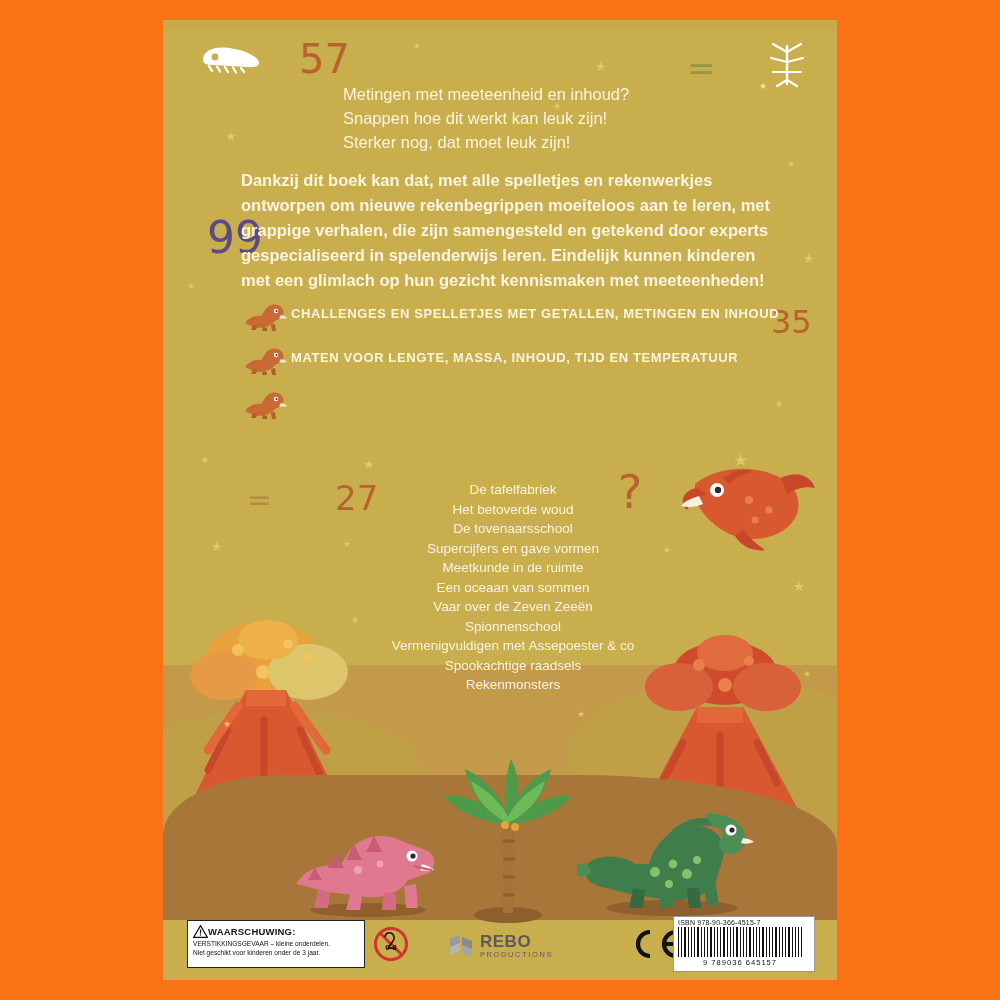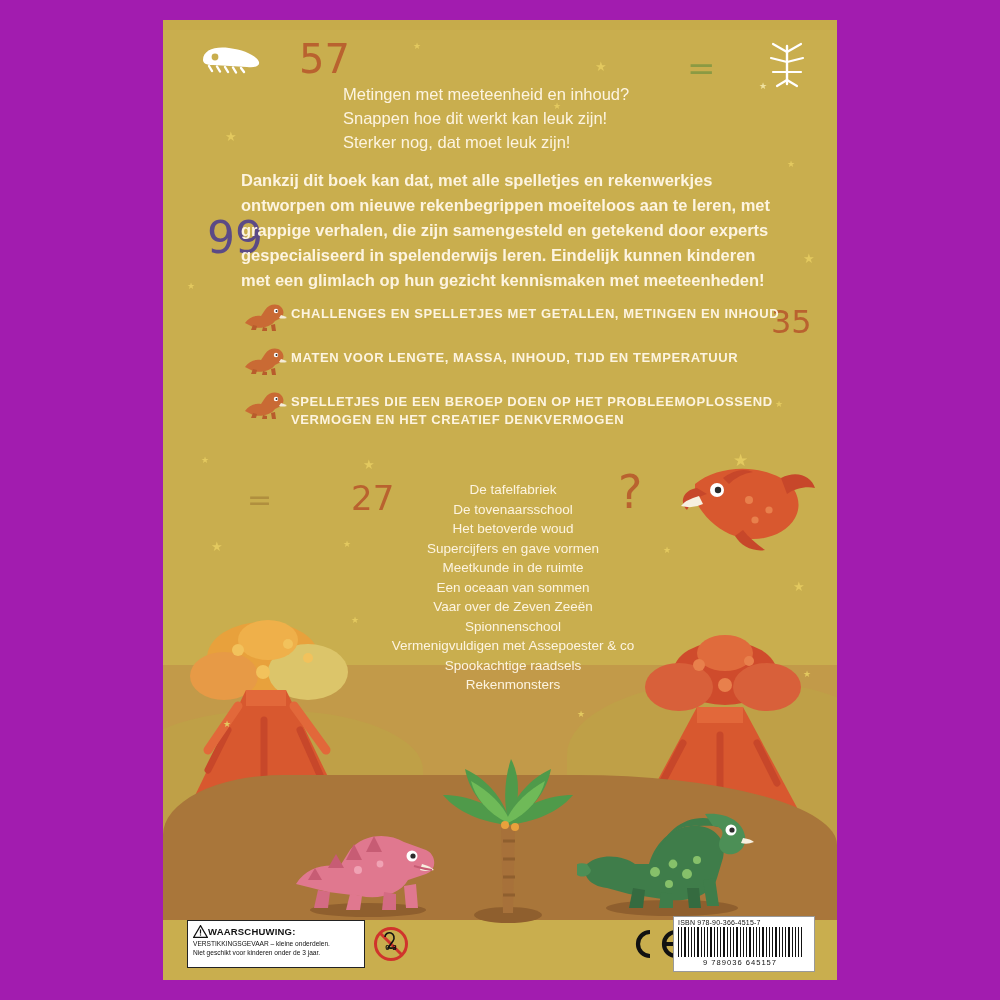--- a/index.html
+++ b/index.html
@@ -10,21 +10,21 @@
   body {
     width: 1000px;
     height: 1000px;
     font-family: "Liberation Sans", sans-serif;
     overflow: hidden;
   }
   #page {
     position: relative;
     width: 1000px;
     height: 1000px;
-    background: #a21caf;
+    background: #f97316;
   }
   
   #cover {
     position: absolute;
     left: 163px;
     top: 20px;
     width: 674px;
     height: 960px;
     background: #c9ae4e;
     overflow: hidden;
@@ -137,21 +137,21 @@
 
   
   .deco {
     position: absolute;
     font-family: "DejaVu Sans", sans-serif;
     font-weight: 400;
   }
   .n57 { left: 136px; top: 16px;  font-size: 40px; color: #b9622f; }
   .n99 { left: 12px;  top: 192px; font-size: 44px; color: #5b4a86; margin-left: 32px; }
   .n35 { left: 608px; top: 283px; font-size: 32px; color: #b9622f; }
-  .n27 { left: 172px; top: 458px; font-size: 34px; color: #b9622f; margin-left: 16px; }
+  .n27 { left: 172px; top: 458px; font-size: 34px; color: #b9622f; }
   .eq1 { left: 524px; top: 28px;  font-size: 34px; color: #8b9a43; }
   .eq2 { left: 84px;  top: 462px; font-size: 30px; color: #b08f3e; }
   .qm  { left: 455px; top: 445px; font-size: 46px; color: #b9622f; }
 
   
   .star {
     position: absolute;
     color: #e3c95f;
     font-size: 13px;
     line-height: 1;
@@ -469,29 +469,28 @@
       <div class="bullet">
         <svg class="dino-ico" viewBox="0 0 44 30">
           <path d="M2 22 C6 16 12 14 18 15 L22 9 C26 3 34 2 38 6 C42 10 41 16 36 18
                    L32 20 C28 26 18 28 10 26 Z" fill="#c96a34"></path>
           <path d="M10 24 L8 29 L13 29 L14 25 Z M20 26 L19 30 L24 30 L24 27 Z
                    M28 24 L29 30 L33 30 L32 23 Z" fill="#b85c2c"></path>
           <circle cx="33" cy="10" r="2.2" fill="#ffffff"></circle>
           <circle cx="33.5" cy="10" r="1" fill="#2b2b2b"></circle>
           <path d="M38 14 q4 1 6 3 q-5 1 -8 0 Z" fill="#f4ecd8"></path>
         </svg>
-        <span>Spelletjes die een beroep doen op het probleemoplossend vermogen en het creatief denkvermogen</span>
       </div>
 
     </div>
 
     <div class="serie">
       <div>De tafelfabriek</div>
+      <div>Het betoverde woud</div>
       <div>De tovenaarsschool</div>
-      <div>Het betoverde woud</div>
       <div>Supercijfers en gave vormen</div>
       <div>Meetkunde in de ruimte</div>
       <div>Een oceaan van sommen</div>
       <div>Vaar over de Zeven Zeeën</div>
       <div>Spionnenschool</div>
       <div>Vermenigvuldigen met Assepoester &amp; co</div>
       <div>Spookachtige raadsels</div>
       <div>Rekenmonsters</div>
     </div>
 
@@ -514,20 +513,32 @@
 
       <div class="age-mark">
         <svg width="40" height="36" viewBox="0 0 40 36">
           <circle cx="20" cy="18" r="15.5" fill="none" stroke="#d0342c" stroke-width="3"></circle>
           <path d="M9.5 7.5 L30.5 28.5" stroke="#d0342c" stroke-width="3"></path>
           <path d="M14 11 C14 8 17 6 20 7 C23 8 24 12 22 15 L17 22 L25 22" fill="none" stroke="#111" stroke-width="1.6"></path>
           <text x="20" y="24" font-family="Liberation Sans, sans-serif" font-size="8" font-weight="700" fill="#111" text-anchor="middle">0-3</text>
         </svg>
       </div>
 
+      <div class="rebo">
+        <svg width="26" height="26" viewBox="0 0 26 26">
+          <path d="M2 6 L12 2 L12 10 L2 14 Z" fill="#9a9a9a"></path>
+          <path d="M2 14 L12 10 L12 18 L2 22 Z" fill="#b5b5b5"></path>
+          <path d="M14 4 L24 8 L24 16 L14 12 Z" fill="#8a8a8a"></path>
+          <path d="M14 12 L24 16 L24 24 L14 20 Z" fill="#a5a5a5"></path>
+        </svg>
+        <div class="rebo-text">
+          <div class="rebo-name">REBO</div>
+          <div class="rebo-sub">PRODUCTIONS</div>
+        </div>
+      </div>
 
       <div class="ce">
         <svg width="54" height="32" viewBox="0 0 54 32">
           <path d="M24 4 A12 12 0 1 0 24 28" fill="none" stroke="#111" stroke-width="4.2"></path>
           <path d="M50 4 A12 12 0 1 0 50 28" fill="none" stroke="#111" stroke-width="4.2"></path>
           <rect x="38" y="14" width="12" height="4" fill="#111"></rect>
         </svg>
       </div>
 
       <div class="barcode-box">

